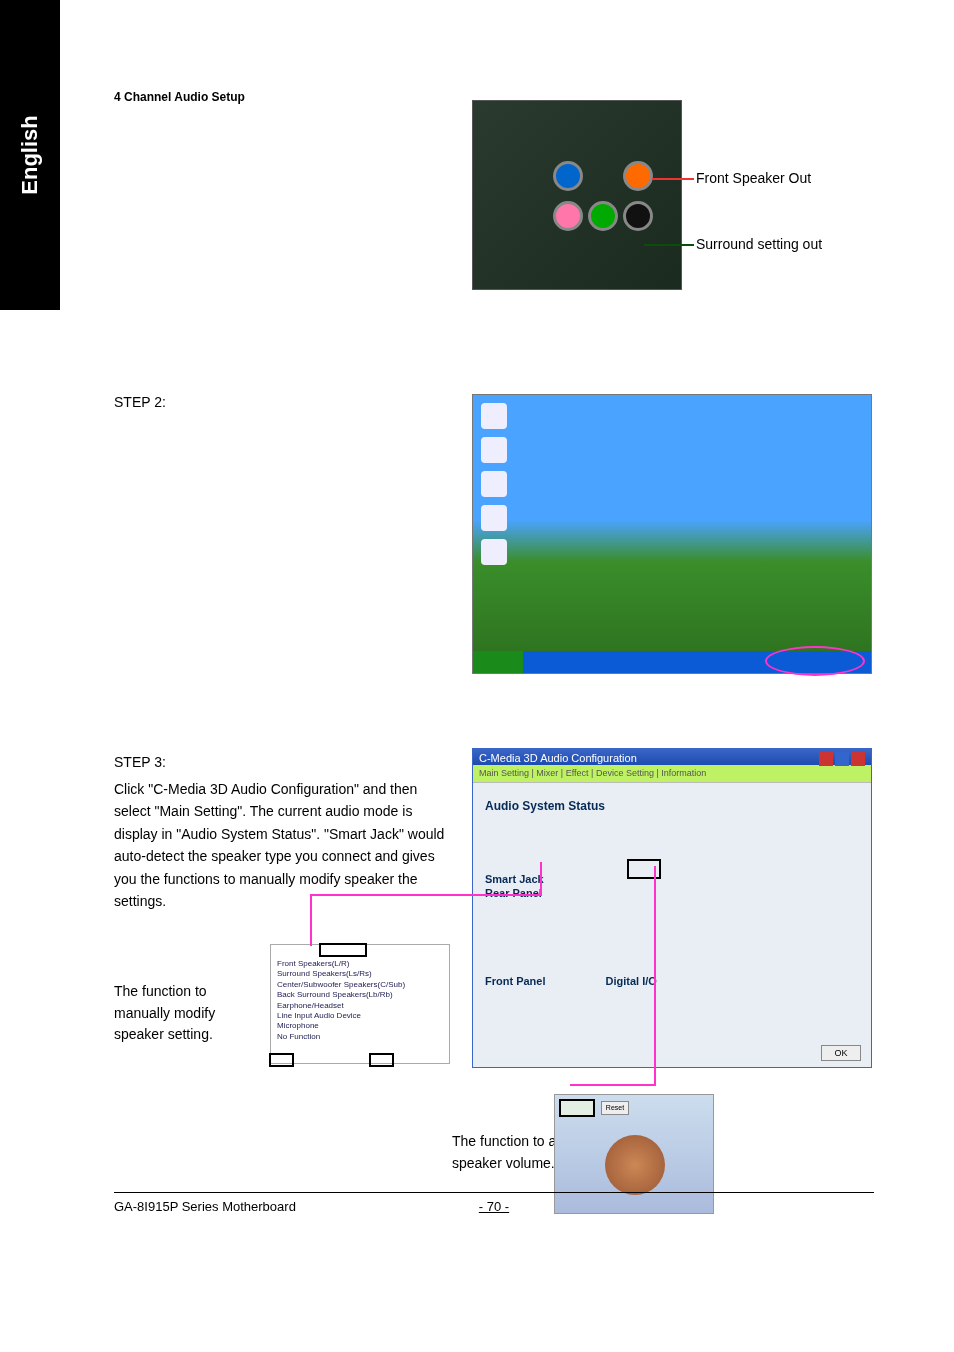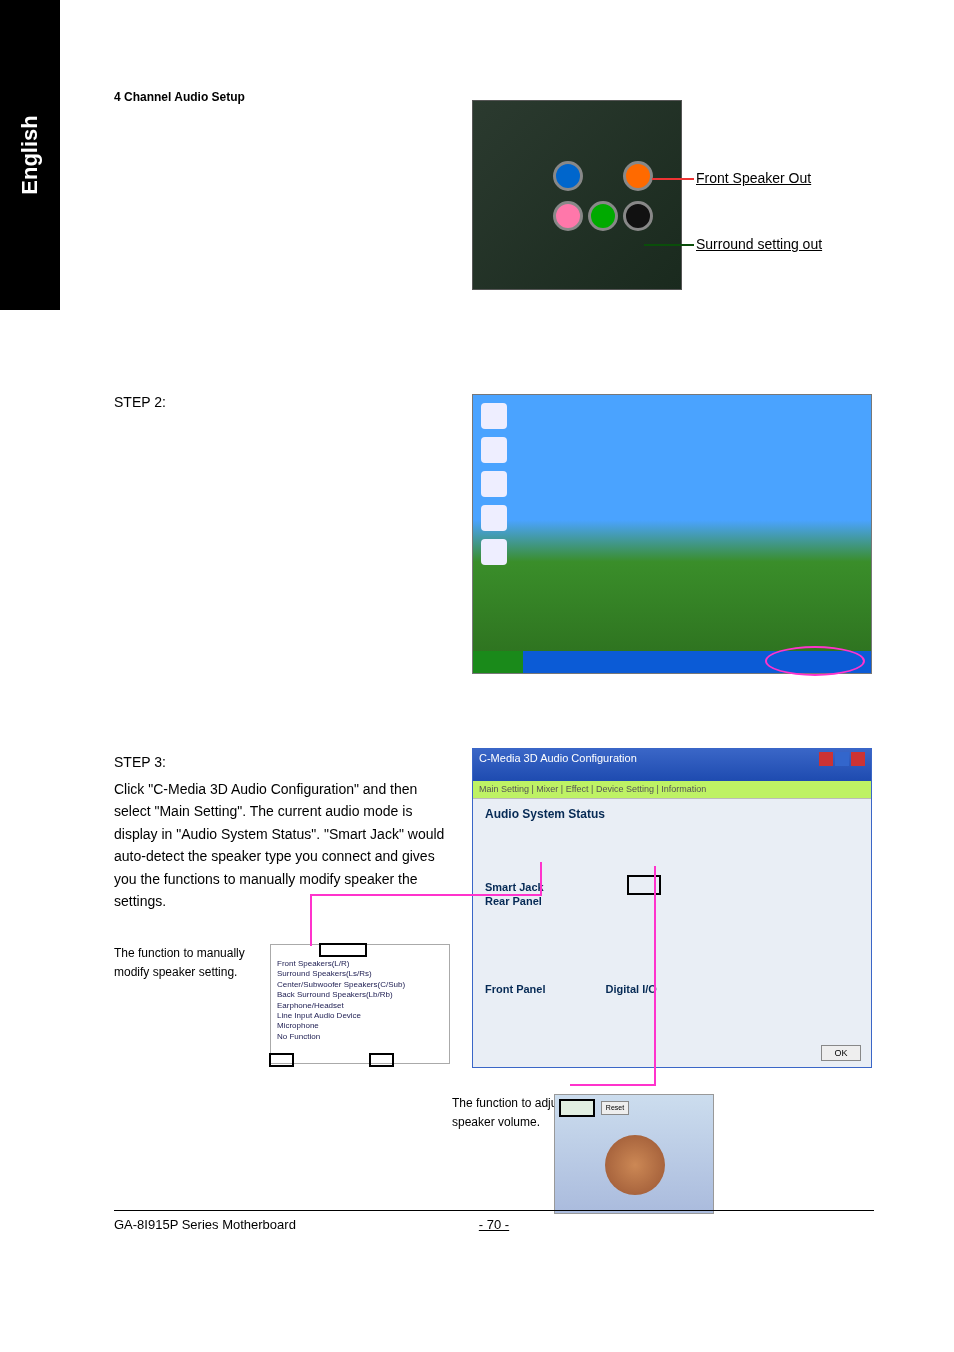--- a/index.html
+++ b/index.html
@@ -42,67 +42,67 @@
   .jack { position:absolute; width:30px; height:30px; border-radius:50%; border:3px solid #888; }
   .jack.orange { background:#ff6a00; left:150px; top:60px; }
   .jack.black  { background:#111;    left:150px; top:100px; }
   .jack.green  { background:#0a0;    left:115px; top:100px; }
   .jack.blue   { background:#06c;    left:80px;  top:60px; }
   .jack.pink   { background:#f7a;    left:80px;  top:100px; }
 
   .leader { position:absolute; height:2px; }
   .leader.red   { background:#e33; }
   .leader.green { background:#0a4e0a; }
-  .step1-label { position:absolute; font-size:14px;text-decoration:underline; }
+  .step1-label { position:absolute; font-size:14px; }
 
   
   .step2 { position: relative; margin-top: 90px; min-height: 300px; }
   .step2-text { width: 350px; }
   .step2-icon { display:inline-block; width:18px; height:16px; background:#fff; border:1px solid #b05; vertical-align:middle; position:relative; }
   .step2-icon::before { content:""; position:absolute; inset:2px; background:linear-gradient(#f55,#fa5); }
 
   .taskbar-img { position:absolute; left:60px; top:170px; width:240px; height:60px; background:#0b5bd6; border:2px solid #000; display:flex; align-items:center; justify-content:flex-end; padding:0 10px; color:#fff; font-size:16px; }
   .taskbar-img .ico { width:18px; height:18px; margin-right:6px; border-radius:3px; }
   .taskbar-img .t { margin-left:8px; }
 
   .desktop-img { position:absolute; left:358px; top:0; width:400px; height:280px; background:linear-gradient(#4aa3ff 0%, #4aa3ff 45%, #3a8e2a 60%, #2c6e1e 100%); border:1px solid #777; }
   .desktop-img .icon { position:absolute; width:26px; height:26px; background:#eef; border-radius:4px; }
   .desktop-img .taskbar { position:absolute; left:0; bottom:0; right:0; height:22px; background:#0b5bd6; }
   .desktop-img .taskbar .start { position:absolute; left:0; top:0; height:22px; width:50px; background:#1a8a1a; }
   .desktop-img .pink-ring { position:absolute; right:6px; bottom:-3px; width:100px; height:30px; border:2px solid #ff33cc; border-radius:50%; }
 
   
   .step3 { position:relative; margin-top:60px; min-height:400px; }
 
-  .fn-text { position:absolute; font-size:12px; line-height:1.55; }
+  .fn-text { position:absolute; font-size:14px; line-height:1.55;margin-top:37px; }
 
   .small-panel { position:absolute; left:156px; top:190px; width:180px; height:120px; border:1px solid #aaa; background:#fff; font-size:8px; color:#225; padding:14px 6px 6px 6px; line-height:1.3; }
   .small-panel .box { position:absolute; border:2px solid #000; }
 
   .big-panel { position:absolute; left:358px; top:-6px; width:400px; height:320px; background:#e9eef5; border:1px solid #3a66c7; }
-  .big-panel .titlebar { height:32px; background:linear-gradient(#3a66c7,#1e4bb0); color:#fff; font-size:11px; padding:3px 6px; display:flex; justify-content:space-between; }
+  .big-panel .titlebar { height:16px; background:linear-gradient(#3a66c7,#1e4bb0); color:#fff; font-size:11px; padding:3px 6px; display:flex; justify-content:space-between; }
   .big-panel .titlebar .btns span { display:inline-block; width:14px; height:14px; background:#c33; margin-left:2px; }
   .big-panel .tabs { height:18px; background:#bef264; border-bottom:1px solid #bbb; font-size:9px; color:#555; padding:3px 6px; }
-  .big-panel .inner { position:relative; padding:8px 12px; font-size:10px; color:#062; }
+  .big-panel .inner { position:relative; padding:16px 12px; font-size:10px; color:#062; }
   .big-panel .status-title { font-weight:bold; color:#062a55; font-size:12px; }
   .big-panel .sub-title { font-weight:bold; color:#062a55; font-size:11px; margin-top:6px; }
   .big-panel .ok { position:absolute; right:10px; bottom:6px; width:40px; height:16px; border:1px solid #888; font-size:9px; text-align:center; line-height:14px; background:#eee; }
 
   .black-box { position:absolute; border:2px solid #000; }
   .pink-line { position:absolute; background:#ff33cc; }
   .pink-vert { width:2px; }
   .pink-horz { height:2px; }
 
   .volume-img { position:absolute; left:440px; top:340px; width:160px; height:120px; background:linear-gradient(#cde,#abd); border:1px solid #999; }
   .volume-img .circle { position:absolute; left:50px; top:40px; width:60px; height:60px; border-radius:50%; background:radial-gradient(#c85,#953); }
   .volume-img .black-box2 { position:absolute; left:4px; top:4px; width:36px; height:18px; border:2px solid #000; background:#e2efe2; }
   .volume-img .reset { position:absolute; left:46px; top:6px; width:28px; height:14px; border:1px solid #888; background:#eee; font-size:7px; text-align:center; line-height:12px; }
 
   
-  .footer { position:absolute; left:114px; bottom:120px; width:760px; border-top:1px solid #000; padding-top:6px; font-size:13px; display:flex; }
+  .footer { position:absolute; left:114px; bottom:138px; width:760px; border-top:1px solid #000; padding-top:6px; font-size:13px; display:flex; }
   .footer .l { flex:1; }
   .footer .c { width:100px; text-align:center;text-decoration:underline; }
   .footer .r { flex:1; }
 
 </style>
 </head>
 <body>
 
 <div class="page">
 

